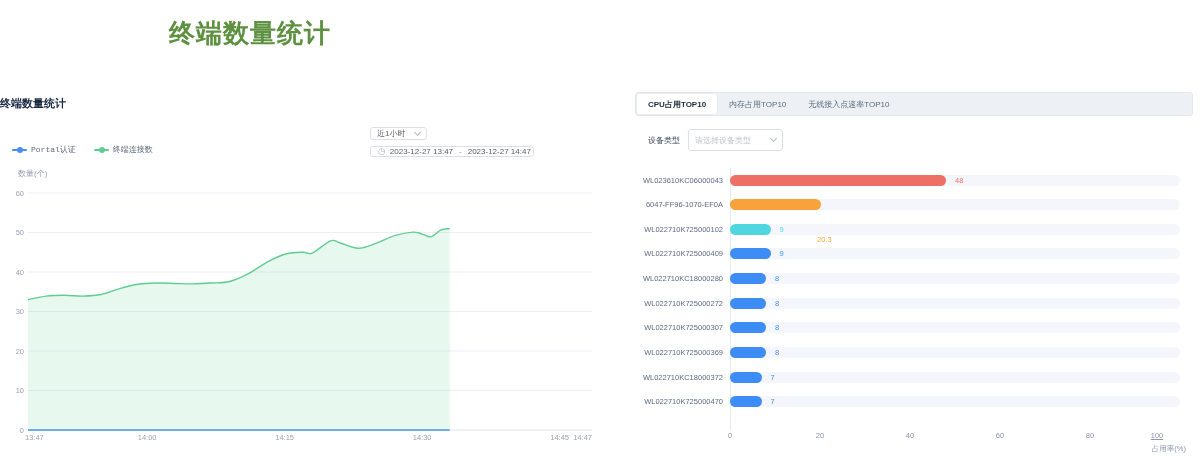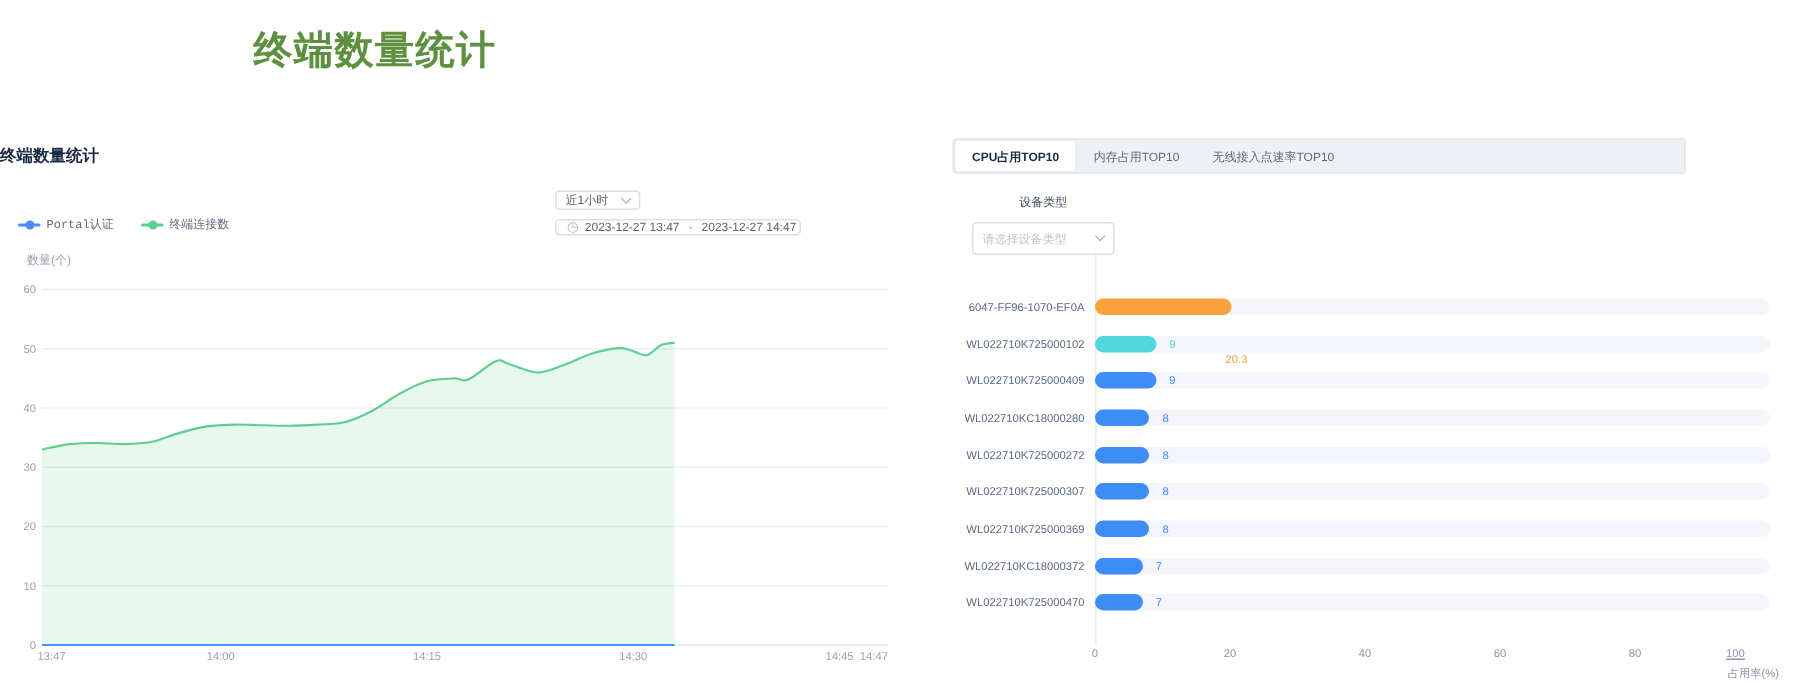--- a/index.html
+++ b/index.html
@@ -35,29 +35,29 @@
   .legend-marker { position:relative; width:15px; height:2px; border-radius:1px; }
   .legend-marker::after { content:""; position:absolute; left:5px; top:-2px; width:6px; height:6px;
                           border-radius:50%; background:inherit; }
   .legend-label { font-size:8px; color:#5f6b7b; }
 
   .y-name { position:absolute; left:18px; top:168px; font-size:8px; color:#98a2b2; }
 
   svg.linechart { position:absolute; left:0; top:160px; width:600px; height:296px; overflow:visible; }
 
   
-  .tabs { position:absolute; left:635px; top:92px; width:489px; height:24px;
+  .tabs { position:absolute; left:635px; top:92px; width:558px; height:24px;
           background:#edf0f5; border:1px solid #e2e6ed; border-radius:3px;
           display:flex; align-items:stretch; }
   .tab { display:flex; align-items:center; padding:0 11px; font-size:8px; color:#5f6b7b;
          cursor:pointer; }
   .tab.active { background:#fff; font-weight:bold; color:#1f2d3d; border-radius:2px;
                 margin:1px; box-shadow:0 0 2px rgba(0,0,0,0.06); }
 
-  .filter-row { position:absolute; left:648px; top:129px; display:flex; align-items:center; gap:8px;flex-direction:column; }
+  .filter-row { position:absolute; left:648px; top:129px; display:flex; align-items:center; gap:8px; }
   .filter-label { font-size:8px; color:#3f4a5a; }
   .select-box.device { width:95px; height:22px; color:#bfc4cc; }
 
   .barchart { position:absolute; left:635px; top:160px; width:565px; height:296px; }
   .bar-axis { position:absolute; left:95px; top:8px; width:1px; height:262px; background:#e5e9f0; }
   .bar-row { position:absolute; left:0; width:100%; height:12px; }
   .bar-name { position:absolute; left:0; top:2px; width:88px; text-align:right;
               font-size:7.5px; color:#5c6a85; white-space:nowrap; }
   .bar-track { position:absolute; left:95px; top:1px; width:450px; height:11px;
                background:#f4f6fb; border-radius:6px; }
@@ -135,20 +135,27 @@
   <div class="filter-row">
     <span class="filter-label">设备类型</span>
     <div class="select-box device">
       <span>请选择设备类型</span>
       <span class="chev"></span>
     </div>
   </div>
 
   <div class="barchart" id="barChart">
     <div class="bar-axis"></div>
+  <div class="bar-row" style="top: 13.5px;">
+        <div class="bar-name">WL023610KC06000043</div>
+        <div class="bar-track">
+          <div class="bar-fill" style="width: 216px; background: rgb(238, 111, 102);"></div>
+        </div>
+        <div class="bar-value" style="left: 320px; color: rgb(238, 111, 102);">48</div>
+      </div>
       <div class="bar-row" style="top: 38.15px;">
         <div class="bar-name">6047-FF96-1070-EF0A</div>
         <div class="bar-track">
           <div class="bar-fill" style="width: 91.35px; background: rgb(249, 161, 59);"></div>
         </div>
         <div class="bar-value" style="left: 182px; color: rgb(249, 161, 59); margin-top: 35px;">20.3</div>
       </div>
       <div class="bar-row" style="top: 62.8px;">
         <div class="bar-name">WL022710K725000102</div>
         <div class="bar-track">

